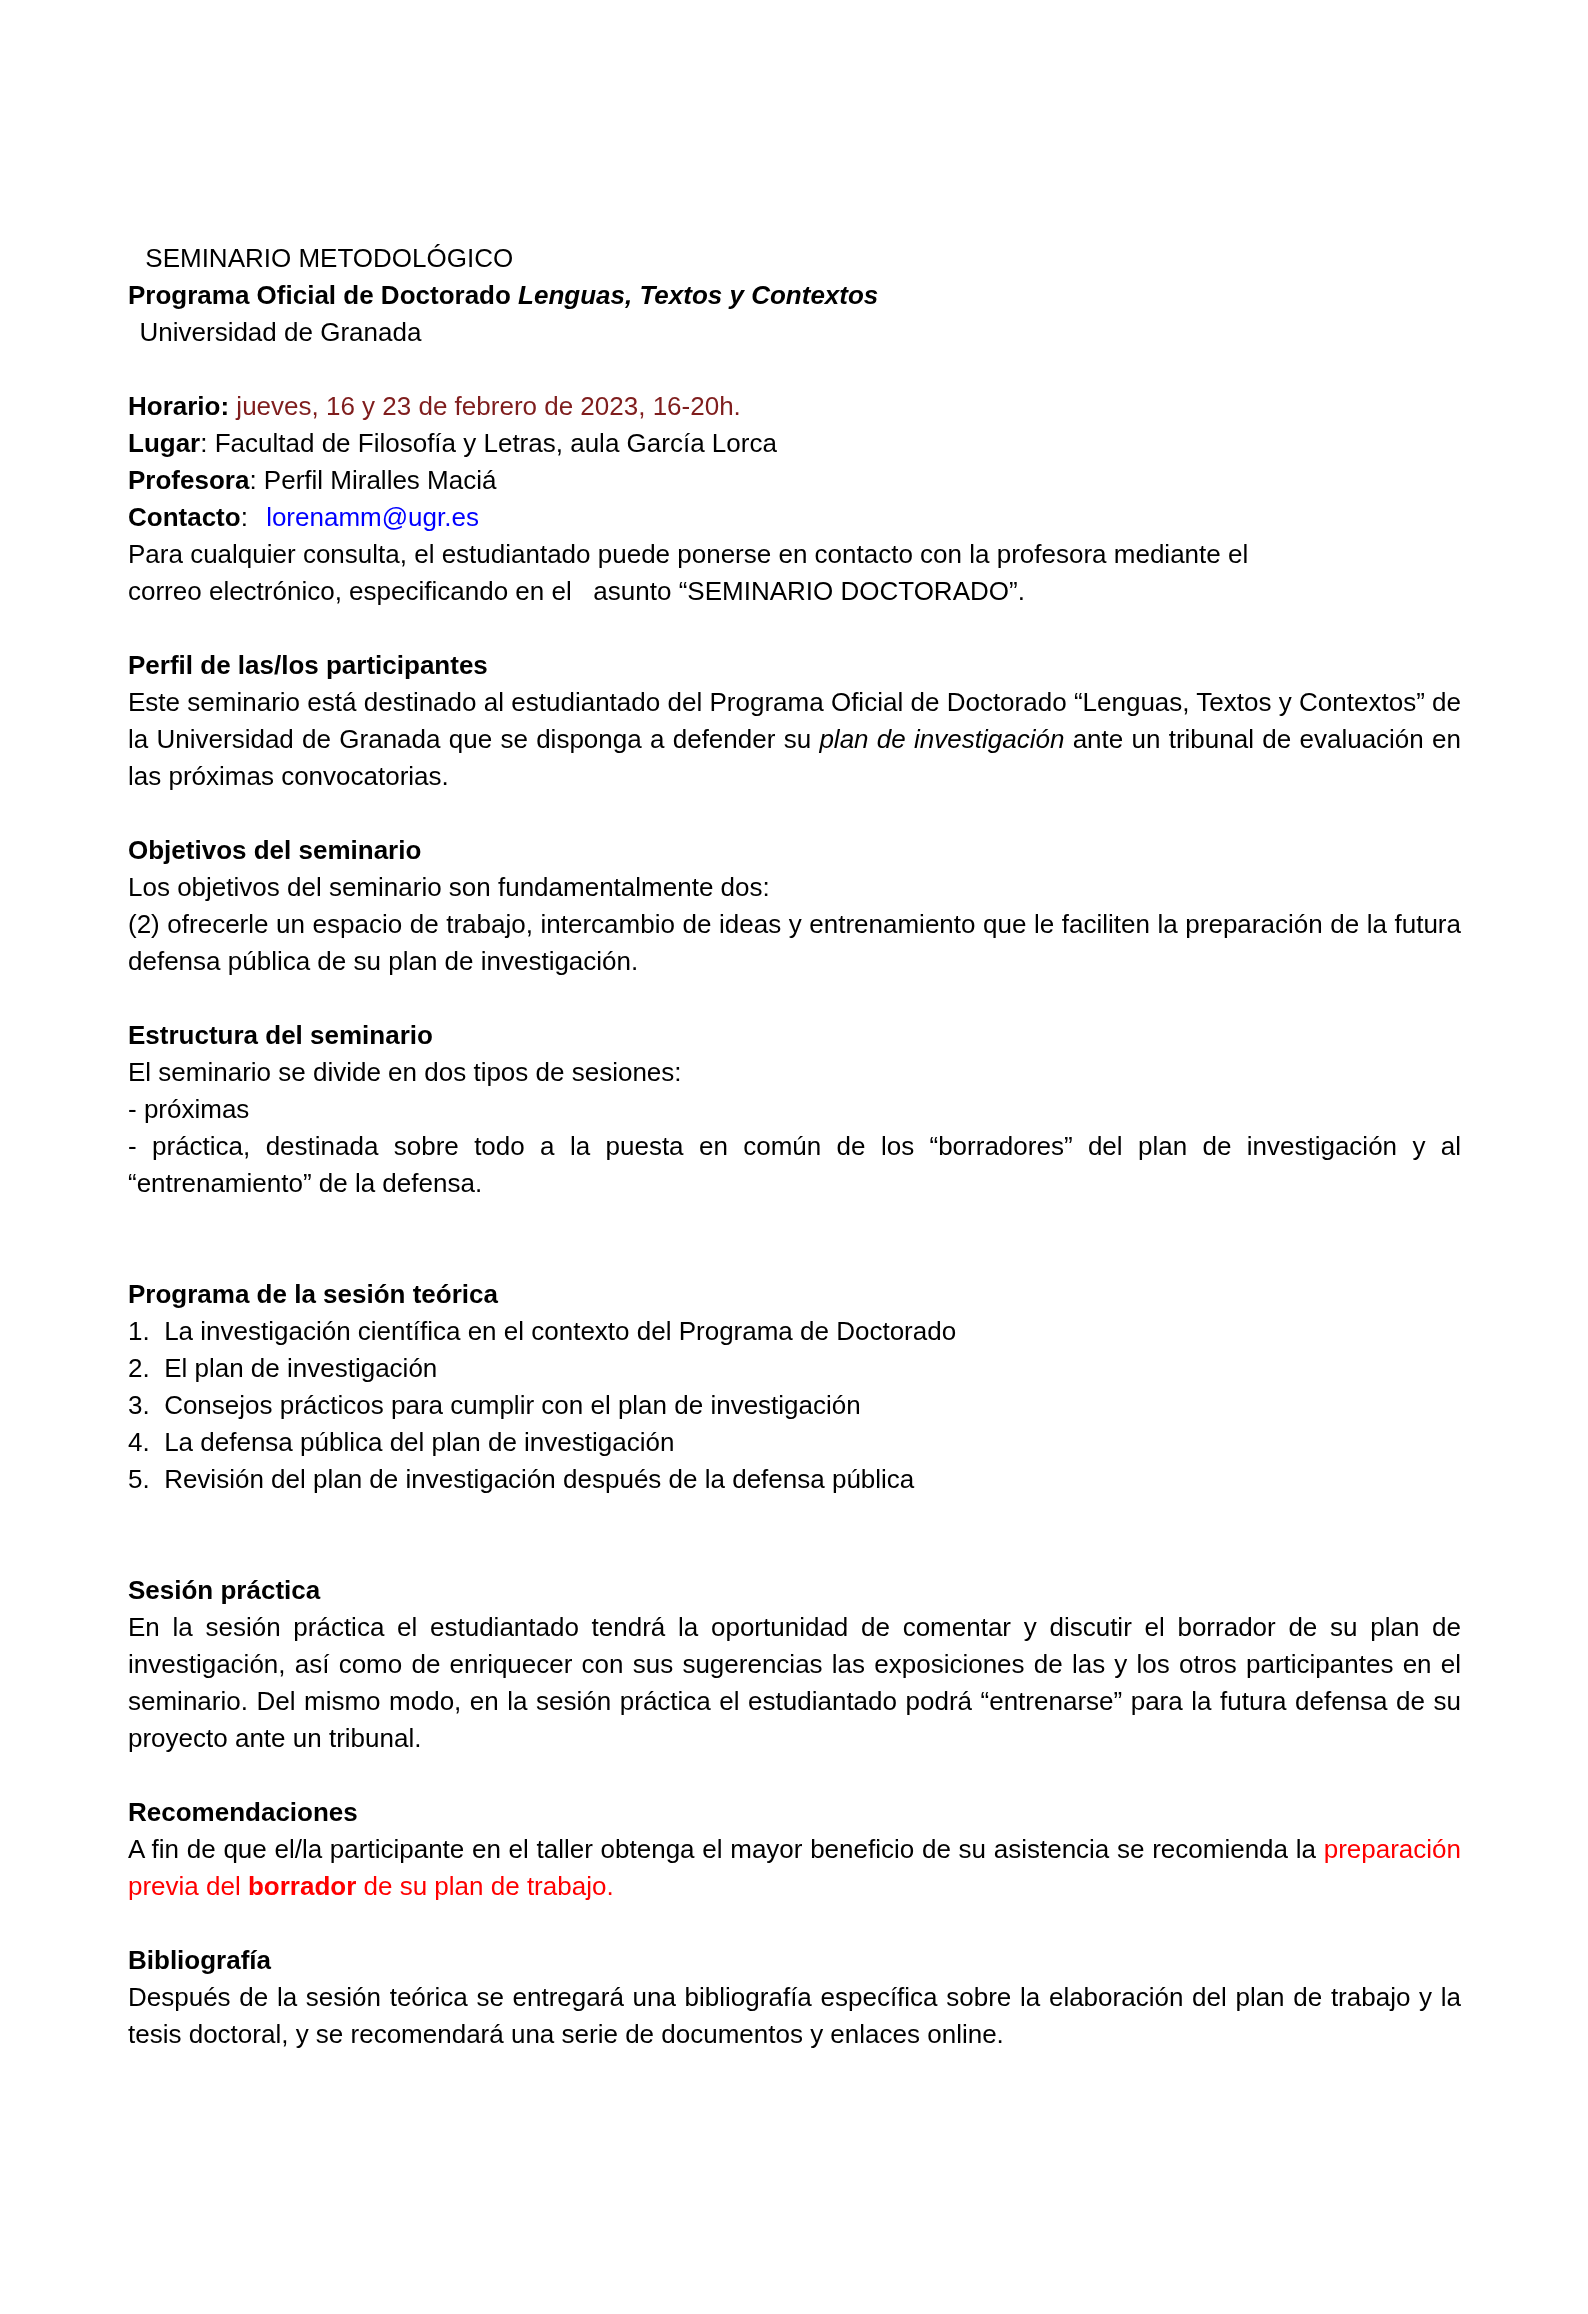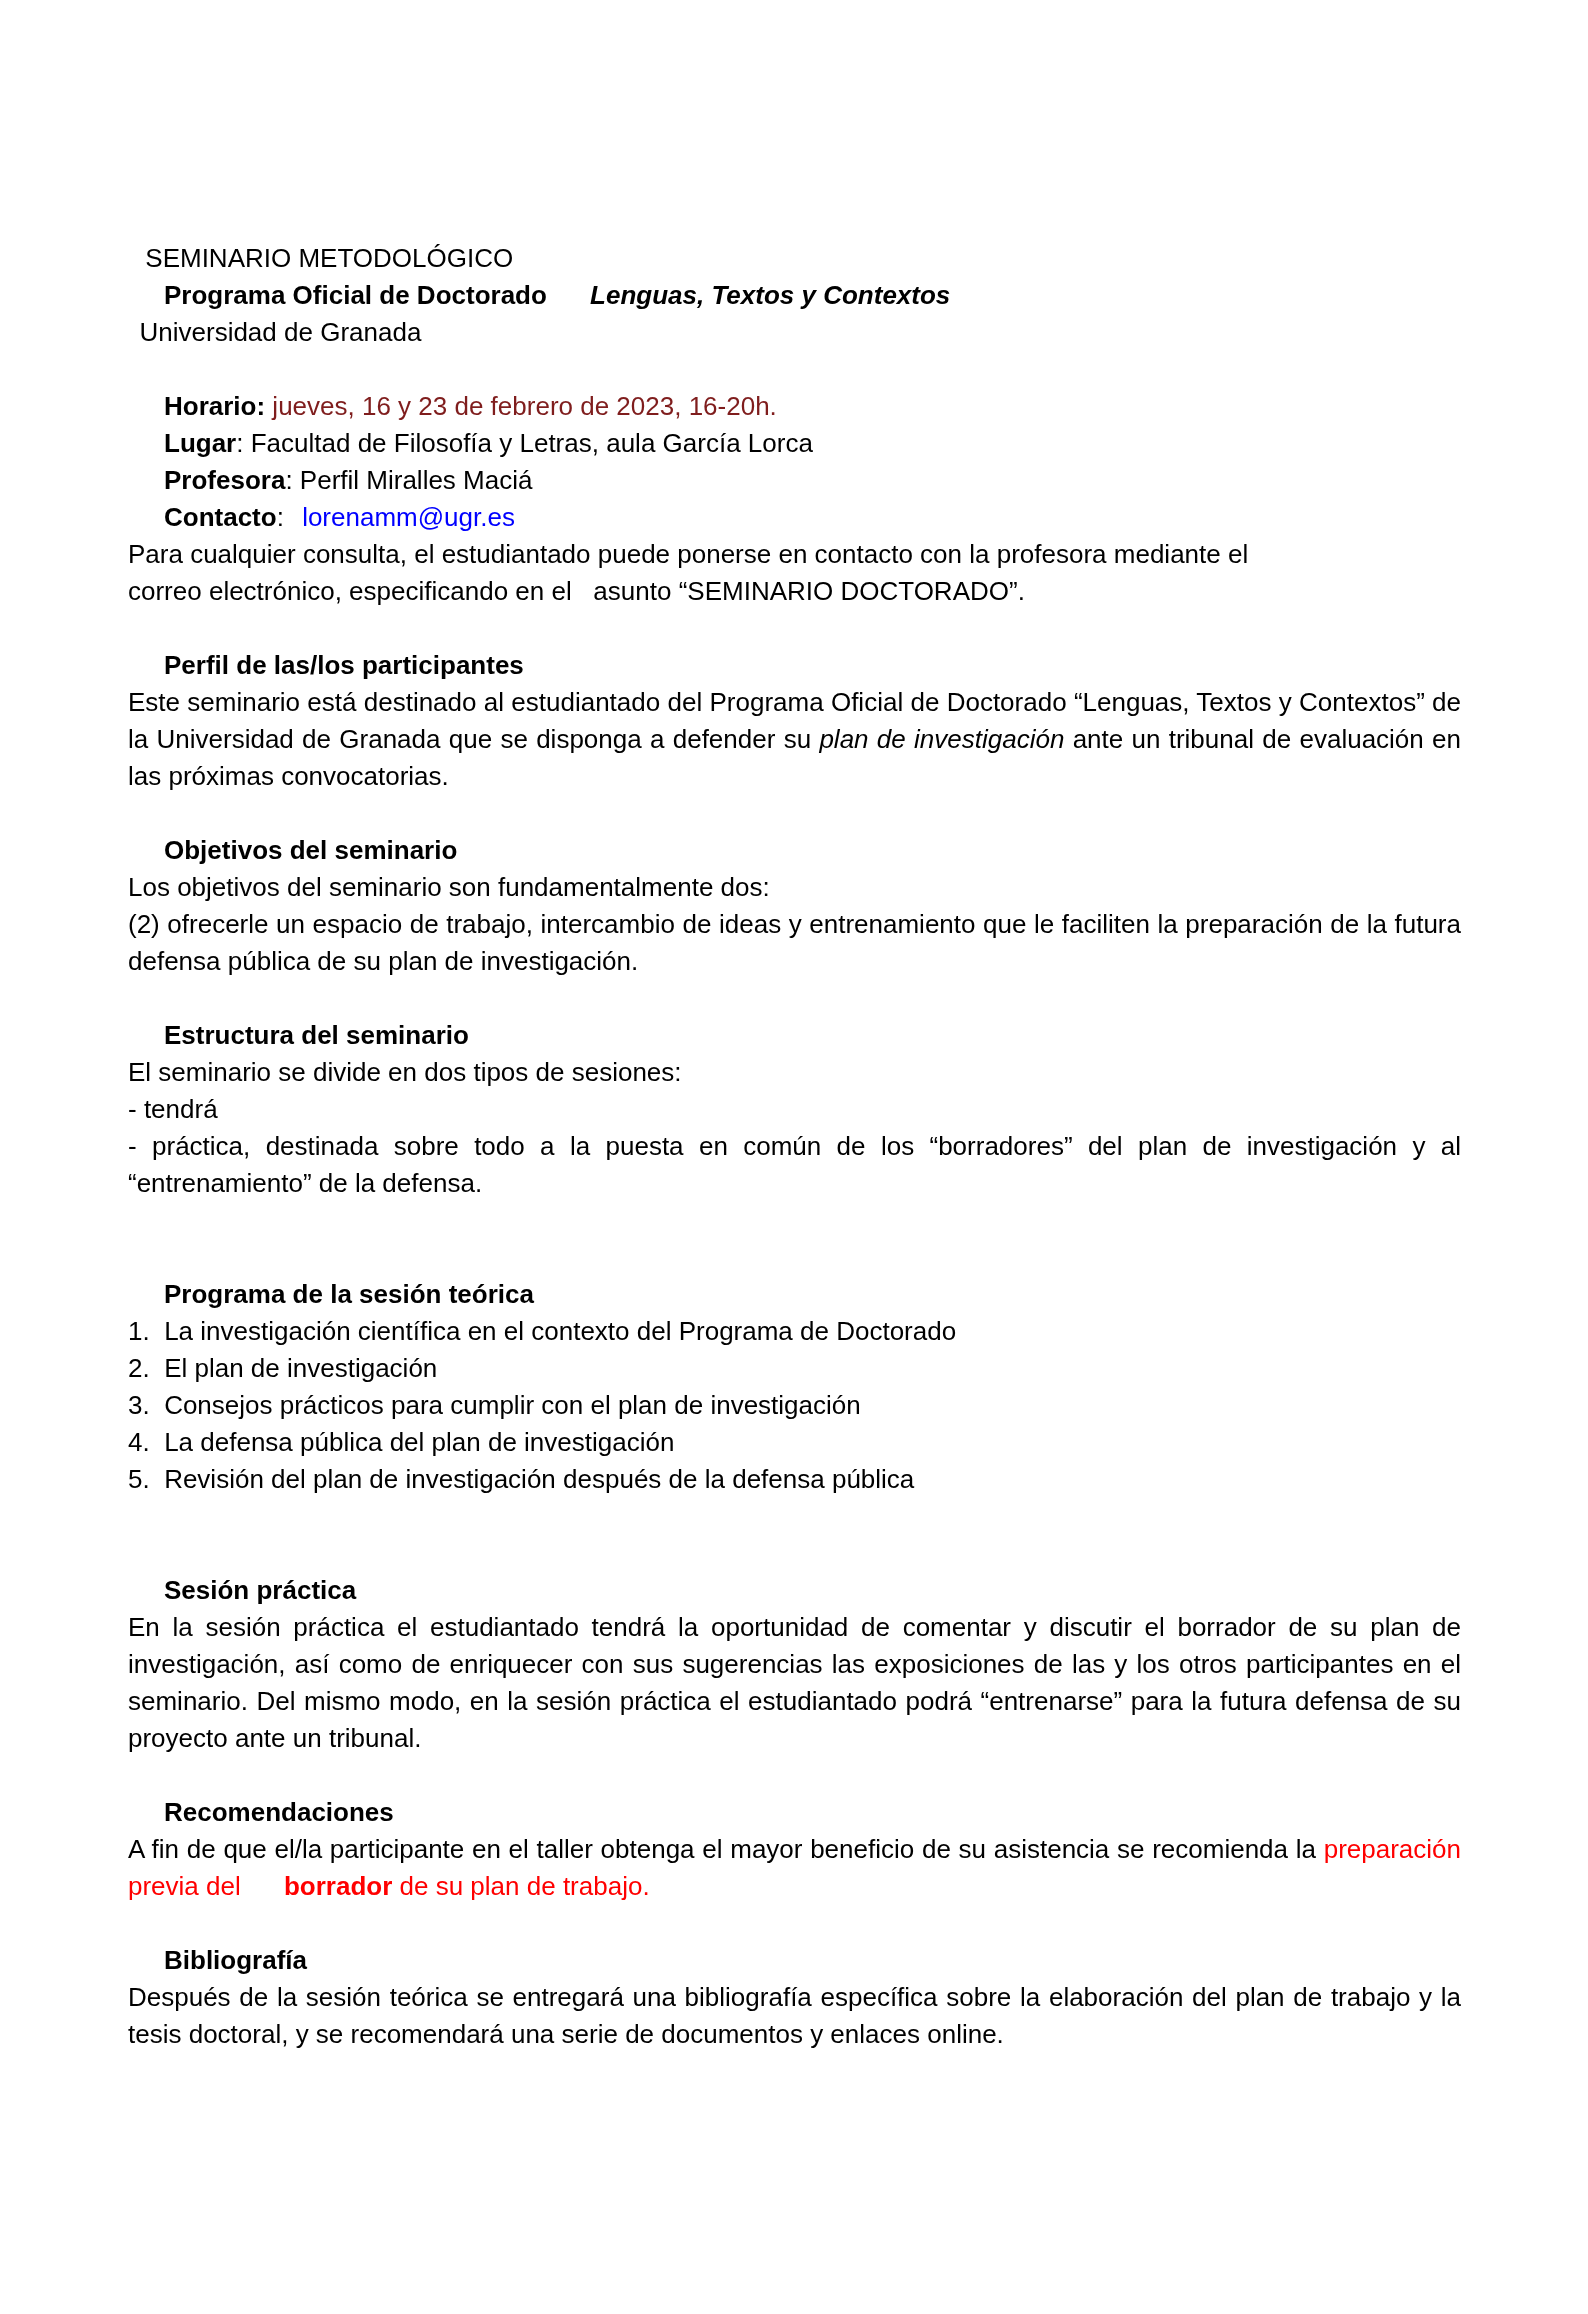--- a/index.html
+++ b/index.html
@@ -22,21 +22,21 @@
     padding: 240px 128px 52px 128px;
     background: #ffffff;
   }
   p.line {
     margin: 0;
     min-height: 37px;
     line-height: 37px;
     white-space: pre-wrap;
   }
   p.justify { text-align: justify; }
-  .b { font-weight: bold; margin-left: 36px; }
+  .b { font-weight: bold; }
   .i { font-style: italic; }
   .indent-a { padding-left: 17.3px; }
   .indent-b { padding-left: 11.5px; }
   a.link { text-decoration: none; cursor: pointer; }
 </style>
 </head>
 <body>
 
 <div class="page">
     <p class="line indent-a"><span>SEMINARIO METODOLÓGICO</span></p>
@@ -51,21 +51,21 @@
     <p class="line"></p>
     <p class="line"><span class="b">Perfil de las/los participantes</span></p>
     <p class="line justify"><span>Este seminario está destinado al estudiantado del Programa Oficial de Doctorado “Lenguas, Textos y Contextos” de la Universidad de Granada que se disponga a defender su </span><span class="i">plan de investigación</span><span> ante un tribunal de evaluación en las próximas convocatorias.</span></p>
     <p class="line"></p>
     <p class="line"><span class="b">Objetivos del seminario</span></p>
     <p class="line"><span>Los objetivos del seminario son fundamentalmente dos:</span></p>
     <p class="line justify"><span>(2) ofrecerle un espacio de trabajo, intercambio de ideas y entrenamiento que le faciliten la preparación de la futura defensa pública de su plan de investigación.</span></p>
     <p class="line"></p>
     <p class="line"><span class="b">Estructura del seminario</span></p>
     <p class="line"><span>El seminario se divide en dos tipos de sesiones:</span></p>
-    <p class="line"><span>- tendrá</span></p>
+    <p class="line"><span>- próximas</span></p>
     <p class="line justify"><span>- práctica, destinada sobre todo a la puesta en común de los “borradores” del plan de investigación y al “entrenamiento” de la defensa.</span></p>
     <p class="line"></p>
     <p class="line"></p>
     <p class="line"><span class="b">Programa de la sesión teórica</span></p>
     <p class="line"><span>1.&nbsp; La investigación científica en el contexto del Programa de Doctorado</span></p>
     <p class="line"><span>2.&nbsp; El plan de investigación</span></p>
     <p class="line"><span>3.&nbsp; Consejos prácticos para cumplir con el plan de investigación</span></p>
     <p class="line"><span>4.&nbsp; La defensa pública del plan de investigación</span></p>
     <p class="line"><span>5.&nbsp; Revisión del plan de investigación después de la defensa pública</span></p>
     <p class="line"></p>

